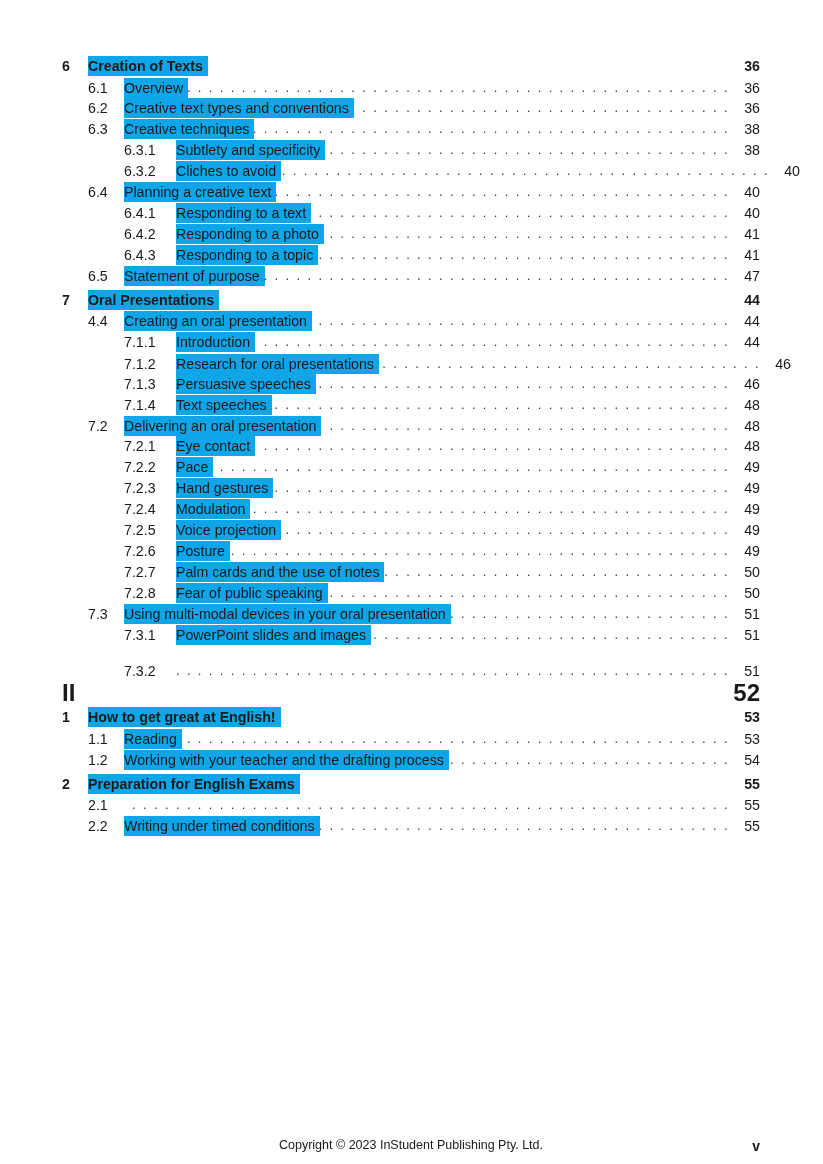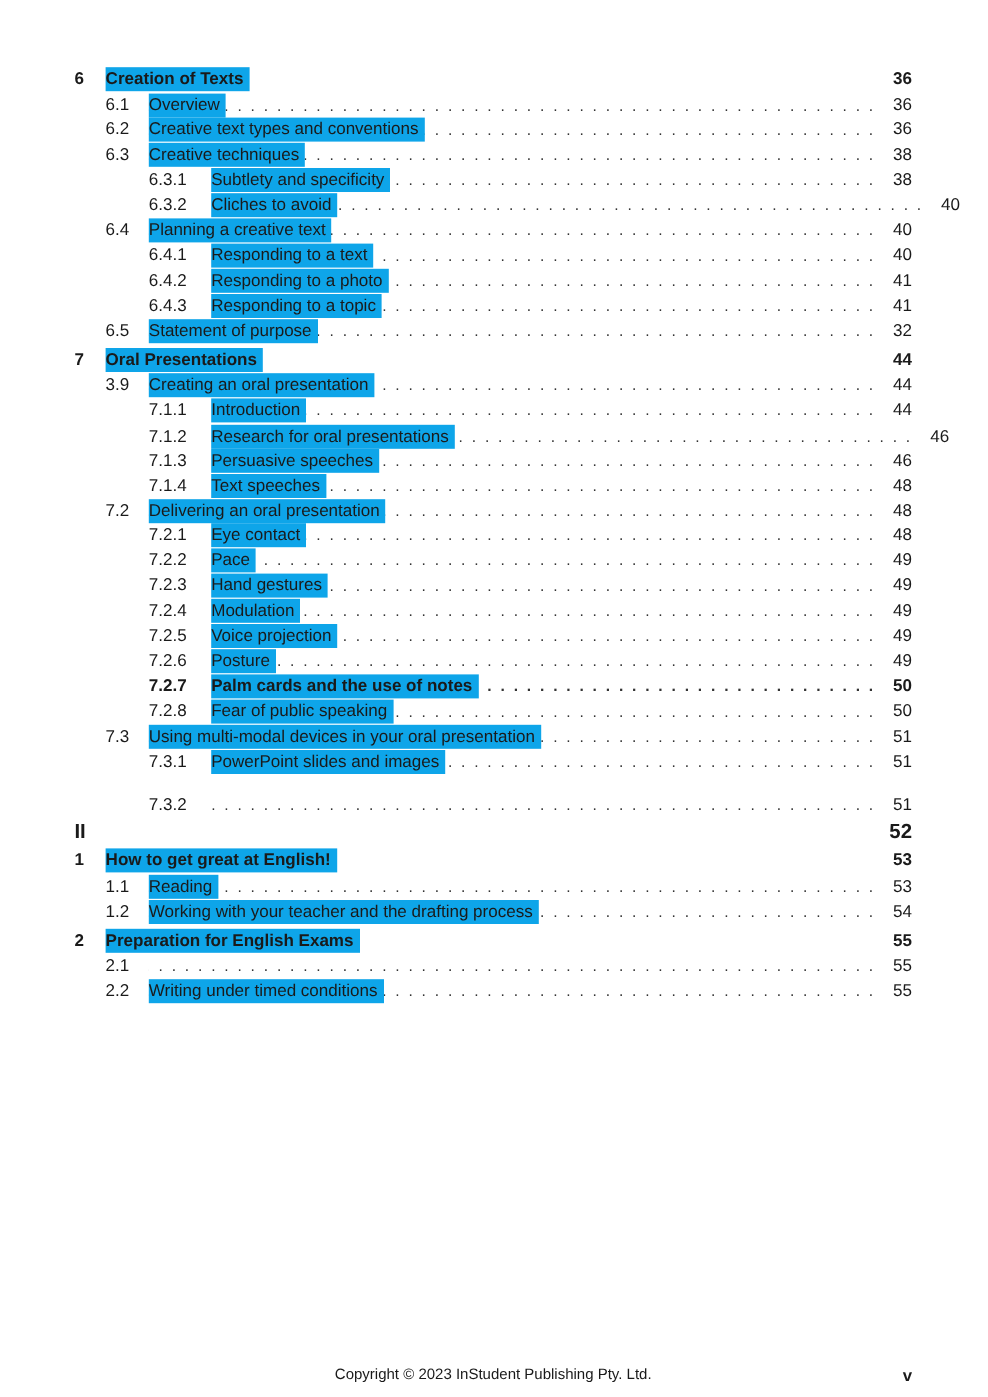--- a/index.html
+++ b/index.html
@@ -6,21 +6,21 @@
   body { width:823px; height:1164px; position:relative; overflow:hidden;
          font-family:"Liberation Sans", sans-serif; color:#1a1a1a; }
   .toc { position:absolute; left:0; top:0; width:823px; }
   .row { position:absolute; left:0; width:823px; height:20px; font-size:14.2px; line-height:20px; }
   .num { position:absolute; white-space:nowrap; }
   .title { position:absolute; white-space:nowrap; background:#0ea5e9; padding-right:5px; z-index:2; }
   .page { position:absolute; right:63px; text-align:right; background:#fff; padding-left:6px; z-index:2; }
   .dots { position:absolute; right:88px; height:20px; overflow:hidden; white-space:nowrap;
           letter-spacing:7.35px; font-size:13px; color:#333; z-index:1; direction:rtl; }
   .chapter { font-weight:bold; }
-  .part { font-weight:bold; font-size:17px; height:24px; line-height:24px;text-decoration:underline; }
+  .part { font-weight:bold; font-size:24px; height:24px; line-height:24px;text-decoration:underline; }
   .l0 .num { left:62px; }
   .l0 .title { left:88px; }
   .part .num { left:62px; }
   .part .title { left:90px; }
   .l1 .num { left:88px; }
   .l1 .title { left:124px; }
   .l2 .num { left:124px; }
   .l2 .title { left:176px; }
   .footer { position:absolute; top:1138px; left:0; width:823px; font-size:12.5px; }
   .copyright { position:absolute; left:279px; }
@@ -86,29 +86,29 @@
     <div class="row l2" style="top: 244.7px;">
       <span class="num">6.4.3</span>
       <span class="title">Responding to a topic</span>
       <span class="dots" style="left: 176px;">........................................................................................................................</span>
       <span class="page">41</span>
     </div>
     <div class="row l1" style="top: 265.6px;">
       <span class="num">6.5</span>
       <span class="title">Statement of purpose</span>
       <span class="dots" style="left: 124px;">........................................................................................................................</span>
-      <span class="page">32</span>
+      <span class="page">47</span>
     </div>
     <div class="row chapter l0" style="top: 289.5px;">
       <span class="num">7</span>
       <span class="title">Oral Presentations</span>
       <span class="page">44</span>
     </div>
     <div class="row l1" style="top: 311px;">
-      <span class="num">3.9</span>
+      <span class="num">4.4</span>
       <span class="title">Creating an oral presentation</span>
       <span class="dots" style="left: 124px;">........................................................................................................................</span>
       <span class="page">44</span>
     </div>
     <div class="row l2" style="top: 331.9px;">
       <span class="num">7.1.1</span>
       <span class="title">Introduction</span>
       <span class="dots" style="left: 176px;">........................................................................................................................</span>
       <span class="page">44</span>
     </div>
@@ -165,21 +165,21 @@
       <span class="title">Voice projection</span>
       <span class="dots" style="left: 176px;">........................................................................................................................</span>
       <span class="page">49</span>
     </div>
     <div class="row l2" style="top: 540.9px;">
       <span class="num">7.2.6</span>
       <span class="title">Posture</span>
       <span class="dots" style="left: 176px;">........................................................................................................................</span>
       <span class="page">49</span>
     </div>
-    <div class="row l2" style="top: 561.8px; font-weight: bold;">
+    <div class="row l2" style="top: 561.8px;">
       <span class="num">7.2.7</span>
       <span class="title">Palm cards and the use of notes</span>
       <span class="dots" style="left: 176px;">........................................................................................................................</span>
       <span class="page">50</span>
     </div>
     <div class="row l2" style="top: 582.7px;">
       <span class="num">7.2.8</span>
       <span class="title">Fear of public speaking</span>
       <span class="dots" style="left: 176px;">........................................................................................................................</span>
       <span class="page">50</span>

